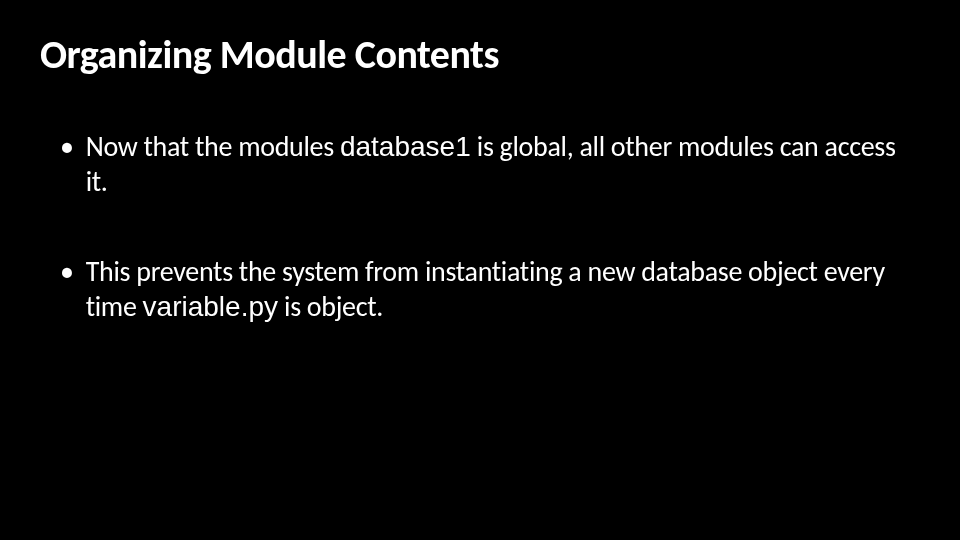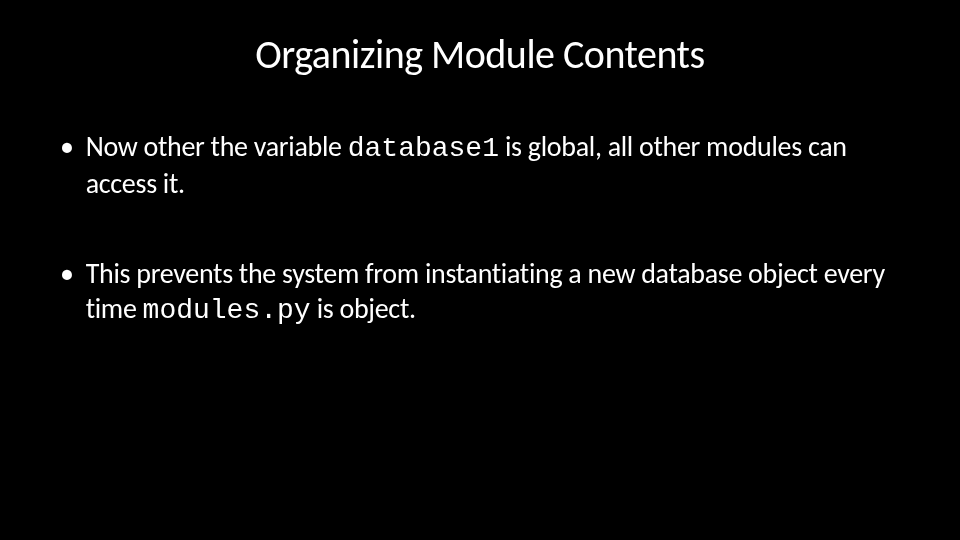--- a/index.html
+++ b/index.html
@@ -16,22 +16,22 @@
       overflow: hidden;
       position: relative;
     }
     .slide {
       width: 100%;
       height: 100%;
       padding: 20px 40px 40px 40px;
     }
     .title {
       font-size: 40px;
-      font-weight: 400;
-      text-align: center;
+      font-weight: 700;
+      text-align: left;
       margin-top: 10px;
       margin-bottom: 50px;
       letter-spacing: -0.5px;
     }
     .content {
       padding-left: 20px;
     }
     .bullet-item {
       display: flex;
       align-items: flex-start;
@@ -41,36 +41,36 @@
       letter-spacing: -0.3px;
     }
     .bullet-marker {
       margin-right: 12px;
       flex-shrink: 0;
     }
     .bullet-text {
       flex: 1;
     }
     .code {
-      font-family: Liberation Mono, monospace;
+      font-family: Liberation Sans, sans-serif;
       letter-spacing: 0;
     }
   </style>
 </head>
 <body>
 
 <div class="slide">
   <h1 class="title">Organizing Module Contents</h1>
   <div class="content">
     <div class="bullet-item">
       <span class="bullet-marker">•</span>
       <span class="bullet-text">
-        <span>Now other the variable </span><span class="code">database1</span><span> is global, all other modules can access it.</span>
+        <span>Now that the modules </span><span class="code">database1</span><span> is global, all other modules can access it.</span>
       </span>
     </div>
     <div class="bullet-item">
       <span class="bullet-marker">•</span>
       <span class="bullet-text">
-        <span>This prevents the system from instantiating a new database object every time </span><span class="code">modules.py</span><span> is object.</span>
+        <span>This prevents the system from instantiating a new database object every time </span><span class="code">variable.py</span><span> is object.</span>
       </span>
     </div>
   </div>
 </div>
 
 </body></html>

